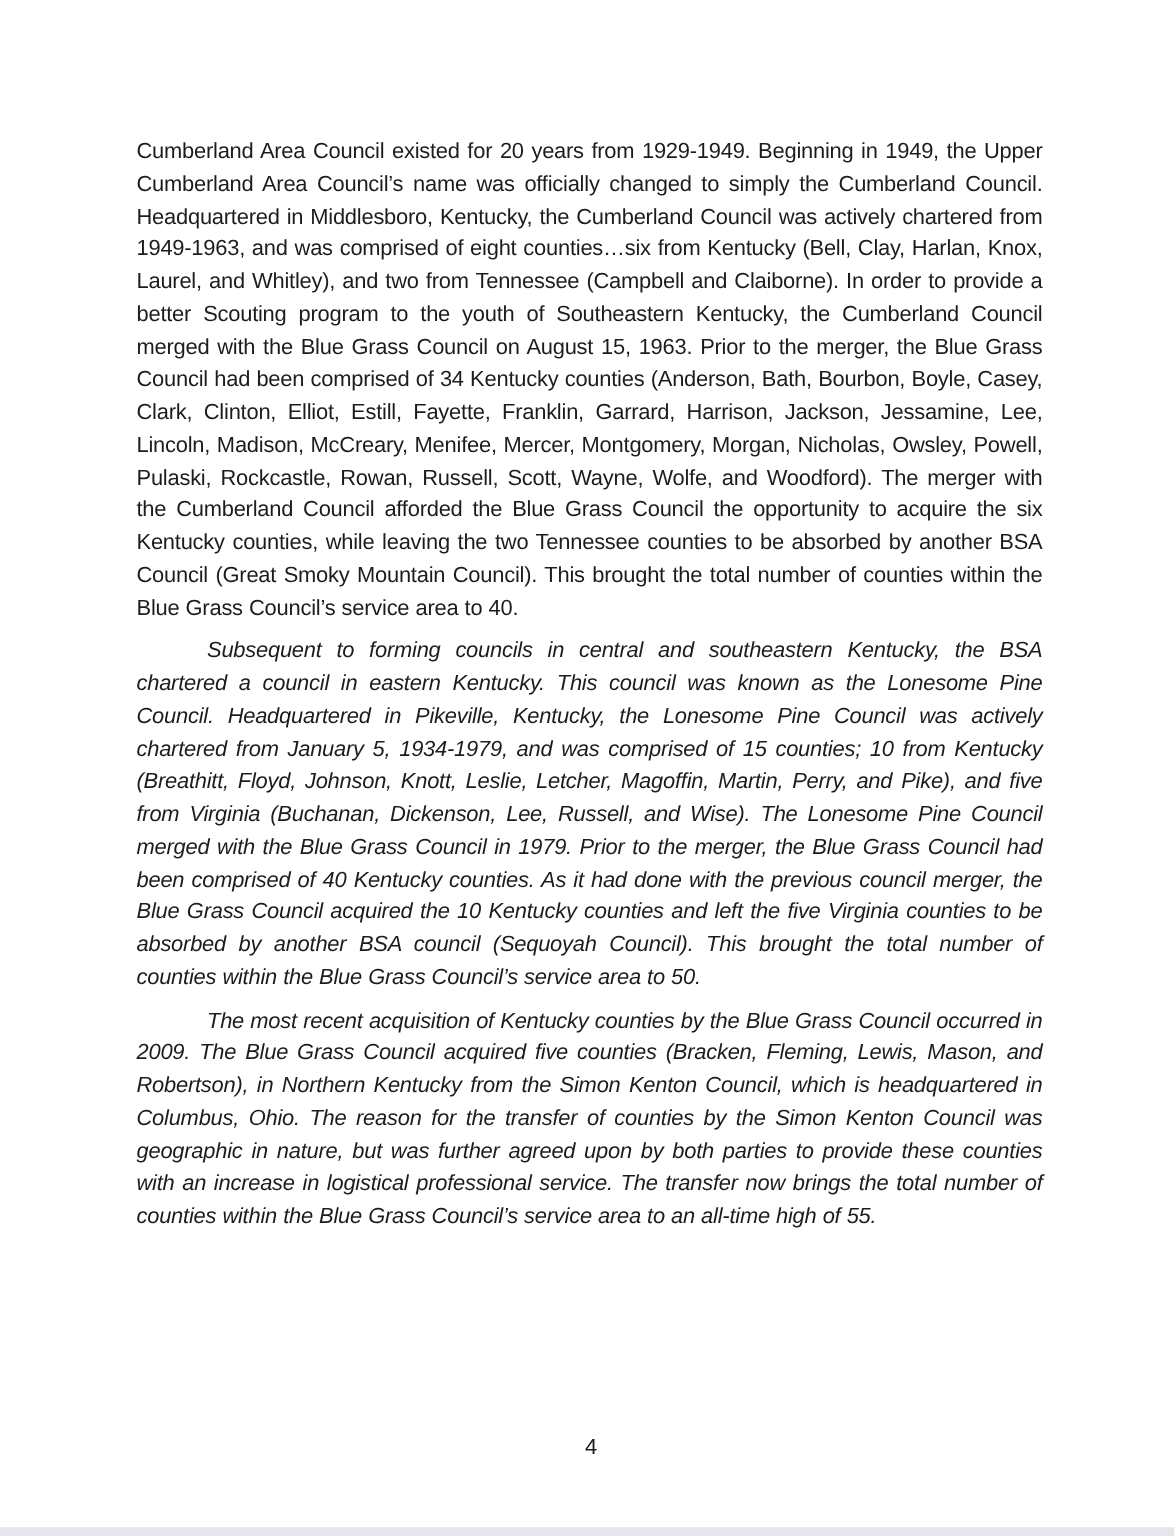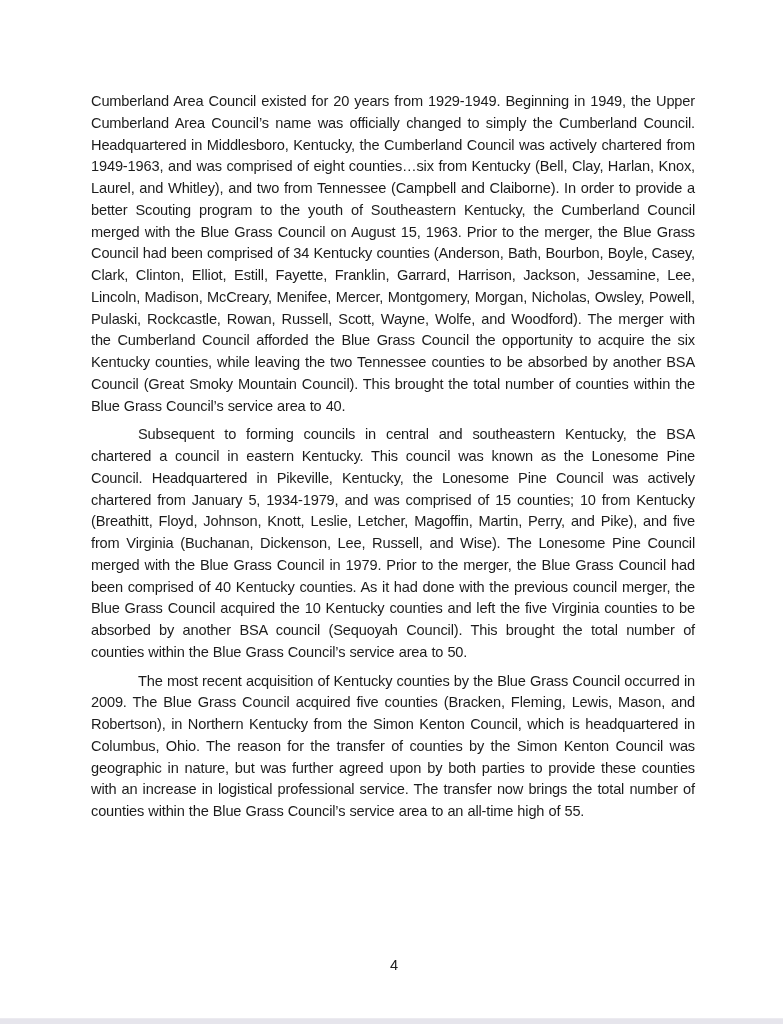--- a/index.html
+++ b/index.html
@@ -43,20 +43,21 @@
       letter-spacing: -0.15px;
       word-spacing: 0.2px;
     }
     .para {
       margin: 0 0 7px 0;
       text-align: justify;
       text-justify: inter-word;
     }
     .para.indent {
       text-indent: 47px;
+      font-style: italic;
     }
     .page-number {
       position: absolute;
       left: 383px;
       top: 955px;
       width: 22px;
       text-align: center;
       font-size: 14.6px;
       line-height: 20px;
       color: #1c1c1c;

